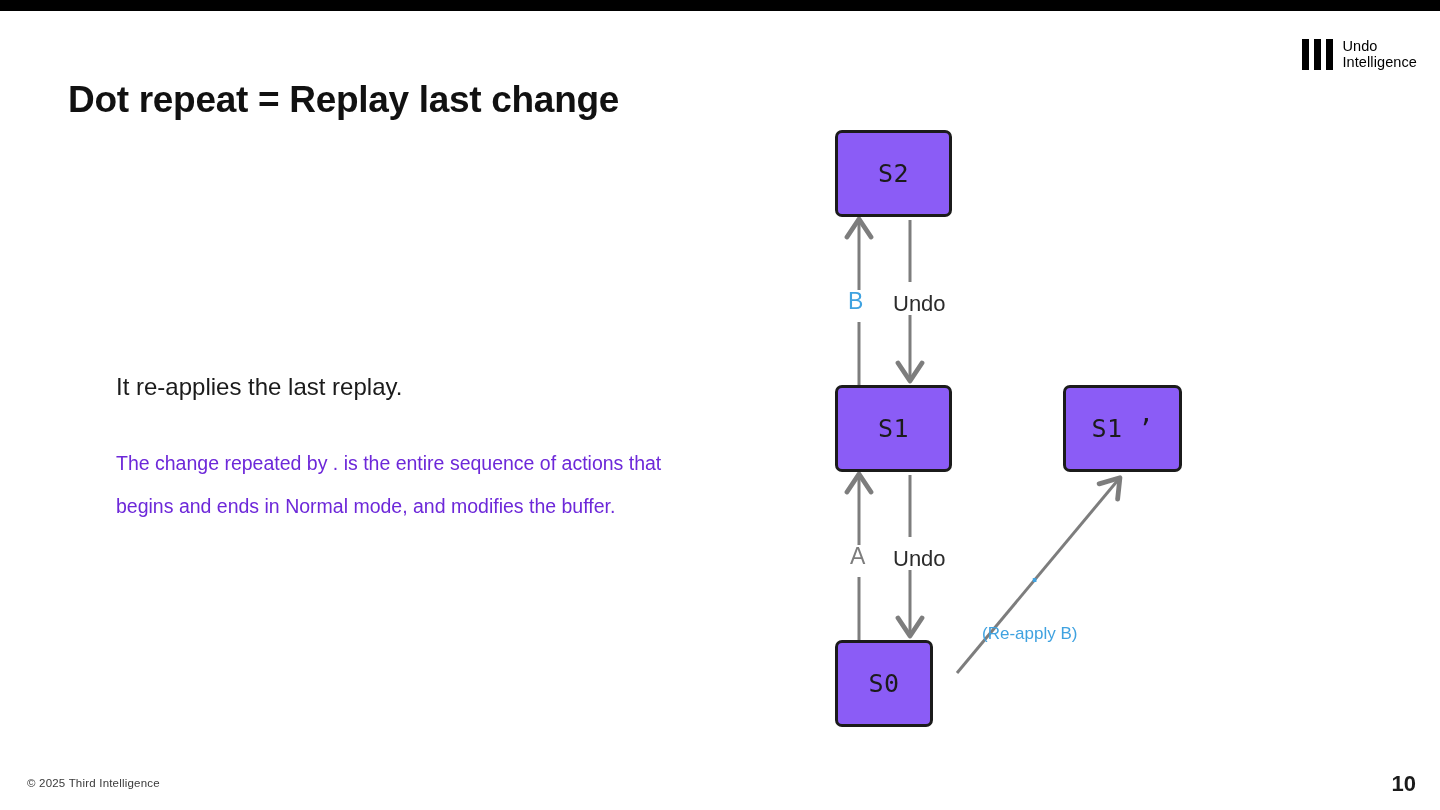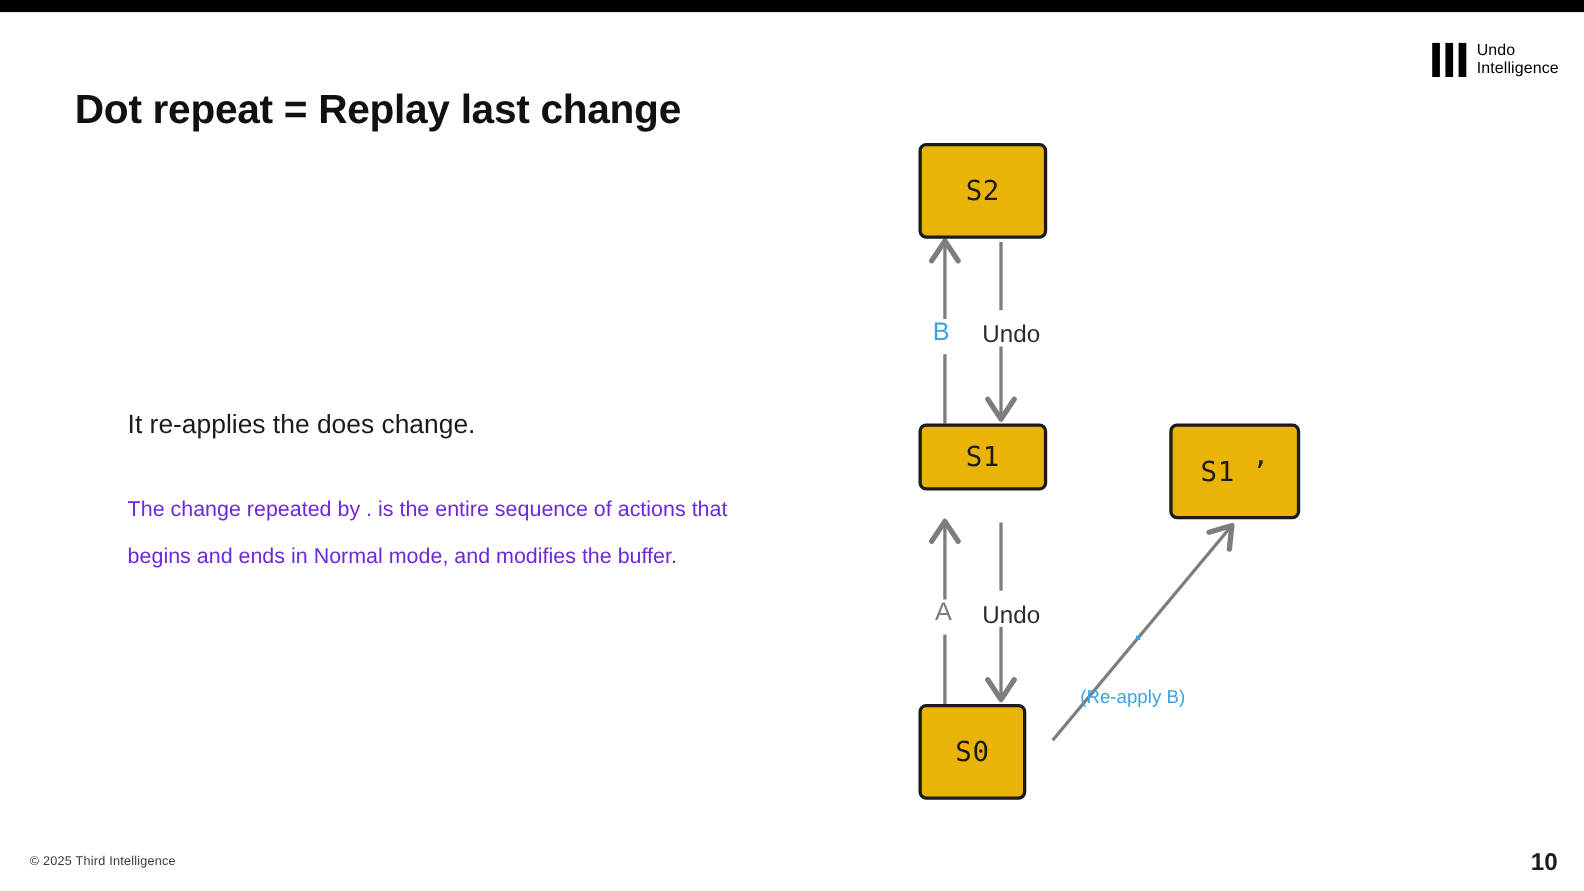--- a/index.html
+++ b/index.html
@@ -104,31 +104,31 @@
     left: 800px;
     top: 110px;
     width: 420px;
     height: 640px;
   }
   .node {
     position: absolute;
     box-sizing: border-box;
     border: 3px solid #1b1b1b;
     border-radius: 7px;
-    background: #eab308;
+    background: #8b5cf6;
     display: flex;
     align-items: center;
     justify-content: center;
     font-family: "DejaVu Sans Mono", monospace;
     font-size: 25px;
     color: #1b1b1b;
     letter-spacing: 0.5px;
   }
   .node-s2  { left: 35px;  top: 20px;  width: 117px; height: 87px; }
-  .node-s1  { left: 35px;  top: 275px; width: 117px; height: 61px; }
+  .node-s1  { left: 35px;  top: 275px; width: 117px; height: 87px; }
   .node-s0  { left: 35px;  top: 530px; width: 98px; height: 87px; }
   .node-s1p { left: 263px; top: 275px; width: 119px; height: 87px; }
 
   .edge-label {
     position: absolute;
     font-family: "Liberation Sans", sans-serif;
     font-size: 22px;
     white-space: nowrap;
   }
   .label-b    { left: 48px;  top: 178px; color: #3fa2e0; font-size: 23px; }
@@ -185,21 +185,21 @@
         <i></i>
     </div>
     <div class="logo-text">
       <span>Undo</span>
       <span>Intelligence</span>
     </div>
   </div>
 
   <div class="title">Dot repeat = Replay last change</div>
 
-  <div class="lead lead-2">It re-applies the does change.</div>
+  <div class="lead lead-2">It re-applies the last replay.</div>
   <div class="para">The change repeated by . is the entire sequence of actions that begins and ends in Normal mode, and modifies the buffer.</div>
 
   <div class="diagram">
 
     <svg viewBox="0 0 420 640">
       <defs>
         <marker id="ah-gray" markerWidth="10" markerHeight="10" refX="6" refY="5" orient="auto" markerUnits="strokeWidth">
           <path d="M1,1 L7,5 L1,9" fill="none" stroke="#7d7d7d" stroke-width="1.6" stroke-linecap="round" stroke-linejoin="round"></path>
         </marker>
       </defs>

